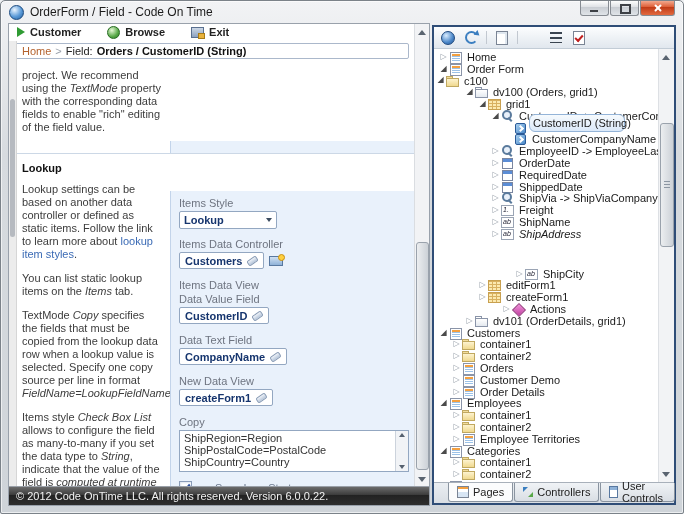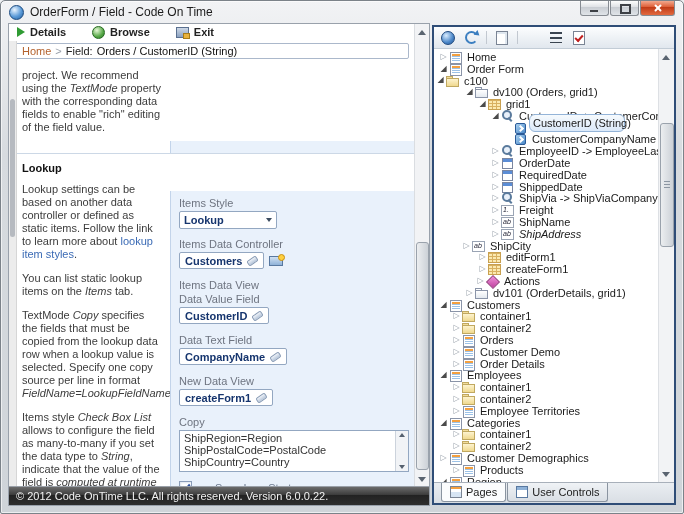--- a/index.html
+++ b/index.html
@@ -19,21 +19,21 @@
   #leftpane{position:absolute;left:7px;top:22px;width:420px;bottom:7px;background:#fff;border:1px solid #99a1ab;overflow:hidden;}
   .lp-toolbar{position:absolute;left:0;top:0;right:14px;height:16px;display:flex;align-items:center;padding-left:8px;gap:26px;font-size:11px;font-weight:bold;color:#222;}
   .tbtn{display:inline-flex;align-items:center;gap:5px;cursor:default;}
   .ticn{display:inline-block;}
   .generate-play-icon{width:0;height:0;border-left:8px solid #2f9b33;border-top:5px solid transparent;border-bottom:5px solid transparent;}
   .browse-globe-icon{width:11px;height:11px;border-radius:50%;background:radial-gradient(circle at 35% 30%,#e6f8d6,#57a847 60%,#2d7a27);border:1px solid #256a20;}
   .exit-icon{width:11px;height:9px;background:linear-gradient(#cdd8e6,#8ba1c0);border:1px solid #5a7090;position:relative;}
   .exit-icon::after{content:"";position:absolute;right:-2px;bottom:-2px;width:5px;height:4px;background:#e8b23c;border:1px solid #a87c18;}
   .crumbbar{position:absolute;left:0;top:17px;right:14px;height:20px;padding:2px 6px;}
   .crumbbox{height:14px;border:1px solid #abb8cb;border-radius:2px;background:#fff;display:flex;align-items:center;padding:0 6px;font-size:11px;gap:4px;white-space:nowrap;}
-  .crumb-home{color:#b4622d;} .crumb-sep{color:#9aa2ac;} .crumb-label{color:#222;} .crumb-value{color:#111;font-weight:normal;border-radius:6px;}
+  .crumb-home{color:#b4622d;} .crumb-sep{color:#9aa2ac;} .crumb-label{color:#222;} .crumb-value{color:#111;font-weight:bold;border-radius:6px;}
   
   .content{position:absolute;left:7px;top:39px;right:14px;bottom:18px;overflow:hidden;background:#fff;}
   .section{display:flex;align-items:flex-end;}
   .section.bt{border-top:1px solid #ccd8e6;}
   .help-col{width:140px;flex:none;padding:6px 8px 8px 6px;font-size:11px;line-height:13px;color:#3c3c3c;}
   .help-col .h{font-weight:bold;color:#111;margin:2px 0 8px;}
   .help-col .p{margin:0 0 11px;}
   .it{font-style:italic;}
   .lnk{color:#3b6bb5;cursor:pointer;}
   .form-col{flex:1;background:#e9f1fb;border-left:1px solid #c3d4ea;padding:6px 0 6px 8px;font-size:11px;}
@@ -101,21 +101,21 @@
   .ic-lookup::after{content:"";position:absolute;left:8px;top:7px;width:2px;height:5px;background:#5a7a9c;transform:rotate(-45deg);}
   .ic-field::before{content:"";position:absolute;left:1px;top:1px;width:9px;height:9px;border-radius:2px;background:linear-gradient(135deg,#a8d0f0,#4a88c8);border:1px solid #2a5a98;}
   .ic-field::after{content:"";position:absolute;left:4px;top:4px;width:3px;height:3px;border-right:2px solid #fff;border-top:2px solid #fff;transform:rotate(45deg);}
   .ic-calendar::before{content:"";position:absolute;left:1px;top:1px;width:9px;height:9px;background:#fff;border:1px solid #7a86a0;}
   .ic-calendar::after{content:"";position:absolute;left:2px;top:2px;width:9px;height:3px;background:#5b8dd6;}
   .ic-number::before,.ic-text::before{content:"";position:absolute;left:0;top:1px;width:11px;height:9px;background:#fff;border:1px solid #9aa4b4;}
   .ic-number::after{content:"1.";position:absolute;left:2px;top:2px;font-size:7px;line-height:8px;color:#223;}
   .ic-text::after{content:"ab";position:absolute;left:2px;top:2px;font-size:7px;line-height:8px;color:#223;}
   .ic-actions::before{content:"";position:absolute;left:2px;top:2px;width:8px;height:8px;background:linear-gradient(135deg,#f090d8,#c040a0);border:1px solid #903078;transform:rotate(45deg);}
   .rp-scroll{position:absolute;right:0;top:22px;bottom:21px;width:15px;background:#f2f3f5;border-left:1px solid #dde0e4;}
-  .rp-tabs{position:absolute;left:0;right:0;bottom:0;height:20px;background:linear-gradient(#eaeef2,#d9dee4);border-top:1px solid #a8b0ba;display:flex;align-items:stretch;padding-left:7px;font-size:11px;color:#222;}
+  .rp-tabs{position:absolute;left:0;right:0;bottom:0;height:20px;background:linear-gradient(#eaeef2,#d9dee4);border-top:1px solid #a8b0ba;display:flex;align-items:stretch;padding-left:14px;font-size:11px;color:#222;}
   .tab{display:inline-flex;align-items:center;gap:4px;padding:0 8px;margin:0 1px 1px 0;border:1px solid #8a94a0;border-top:none;border-radius:0 0 3px 3px;background:linear-gradient(#f0f3f6,#d9dee4);}
   .tab.act{background:#fbfcfd;}
   .tabicn{display:inline-block;width:10px;height:10px;position:relative;}
   .pages-icon{background:#fff;border:1px solid #7a8494;box-shadow:inset 0 2px 0 #f4a040,inset 0 -5px 0 #d7e5f4;}
   .controllers-icon::before{content:"";position:absolute;left:0;top:0;width:0;height:0;border-top:5px solid #3a7ec0;border-right:5px solid transparent;}
   .controllers-icon::after{content:"";position:absolute;right:0;bottom:0;width:0;height:0;border-bottom:5px solid #58a848;border-left:5px solid transparent;}
   .user-controls-icon{background:linear-gradient(#8fb2d8 0 3px,#fff 3px);border:1px solid #5878a0;}
 </style>
 </head>
 <body>
@@ -137,21 +137,21 @@
             <i class="xx x1"></i>
             <i class="xx x2"></i>
           </span>
     </span>
   </div>
 
   <div id="leftpane">
     <div class="lp-toolbar" id="lp-toolbar">
           <span class="tbtn">
             <i class="ticn generate-play-icon"></i>
-            <span class="tlbl">Details</span>
+            <span class="tlbl">Customer</span>
           </span>
           <span class="tbtn">
             <i class="ticn browse-globe-icon"></i>
             <span class="tlbl">Browse</span>
           </span>
           <span class="tbtn">
             <i class="ticn exit-icon"></i>
             <span class="tlbl">Exit</span>
           </span>
         </div>
@@ -347,36 +347,36 @@
           <div class="trow" style="padding-left: 55px;">
             <i class="tw closed"></i>
             <i class="ic ic-text"></i>
             <span class="tlab">ShipName</span>
           </div>
           <div class="trow" style="padding-left: 55px; font-style: italic;">
             <i class="tw closed"></i>
             <i class="ic ic-text"></i>
             <span class="tlab">ShipAddress</span>
           </div>
-          <div class="trow" style="padding-left: 26px;">
+          <div class="trow" style="padding-left: 79px; margin-top: 28px;">
             <i class="tw closed"></i>
             <i class="ic ic-text"></i>
             <span class="tlab">ShipCity</span>
           </div>
           <div class="trow" style="padding-left: 42px;">
             <i class="tw closed"></i>
             <i class="ic ic-grid"></i>
             <span class="tlab">editForm1</span>
           </div>
           <div class="trow" style="padding-left: 42px;">
             <i class="tw closed"></i>
             <i class="ic ic-grid"></i>
             <span class="tlab">createForm1</span>
           </div>
-          <div class="trow" style="padding-left: 40px;">
+          <div class="trow" style="padding-left: 66px;">
             <i class="tw closed"></i>
             <i class="ic ic-actions"></i>
             <span class="tlab">Actions</span>
           </div>
           <div class="trow" style="padding-left: 29px;">
             <i class="tw closed"></i>
             <i class="ic ic-dataview"></i>
             <span class="tlab">dv101 (OrderDetails, grid1)</span>
           </div>
           <div class="trow" style="padding-left: 3px;">
@@ -468,20 +468,24 @@
       <div class="sb-btn down">
             <i class="tri-down"></i>
           </div>
     </div>
     <div class="rp-tabs" id="rp-tabs">
           <span class="tab act">
             <i class="tabicn pages-icon"></i>
             <span>Pages</span>
           </span>
           <span class="tab">
+            <i class="tabicn controllers-icon"></i>
+            <span>Controllers</span>
+          </span>
+          <span class="tab">
             <i class="tabicn user-controls-icon"></i>
             <span>User Controls</span>
           </span>
         </div>
   </div>
 
 </div>
 </div>
 
 </body></html>

